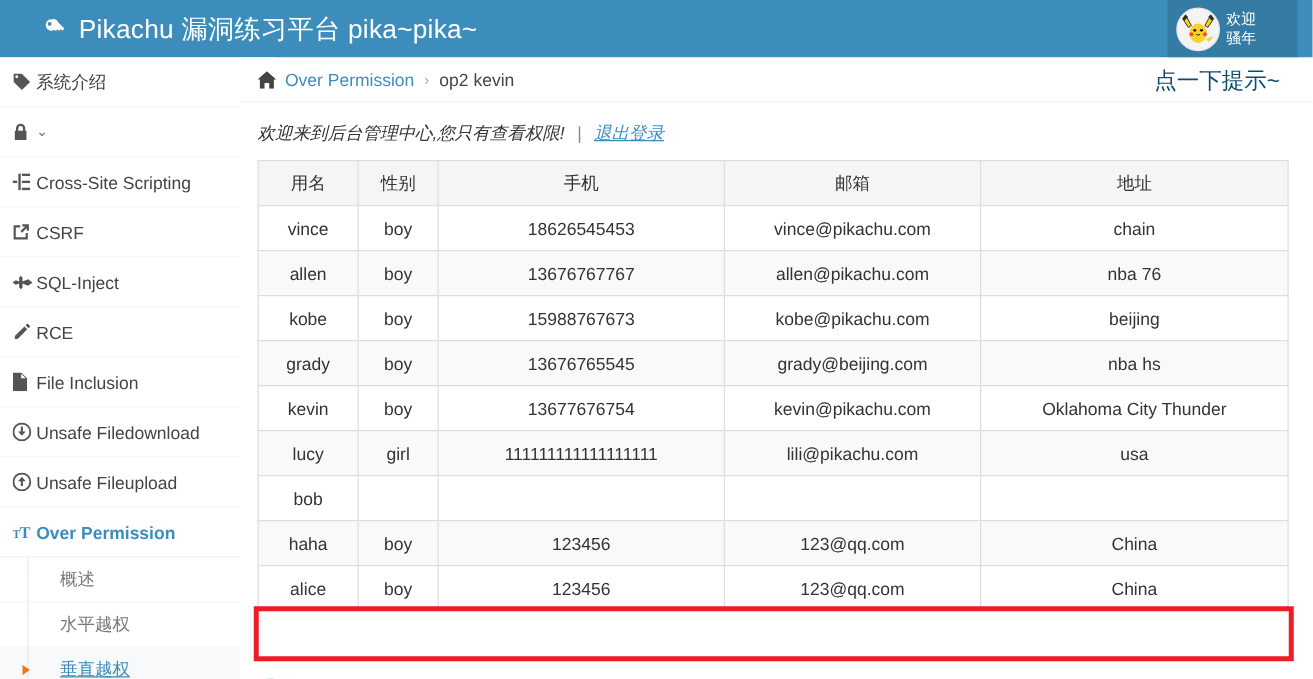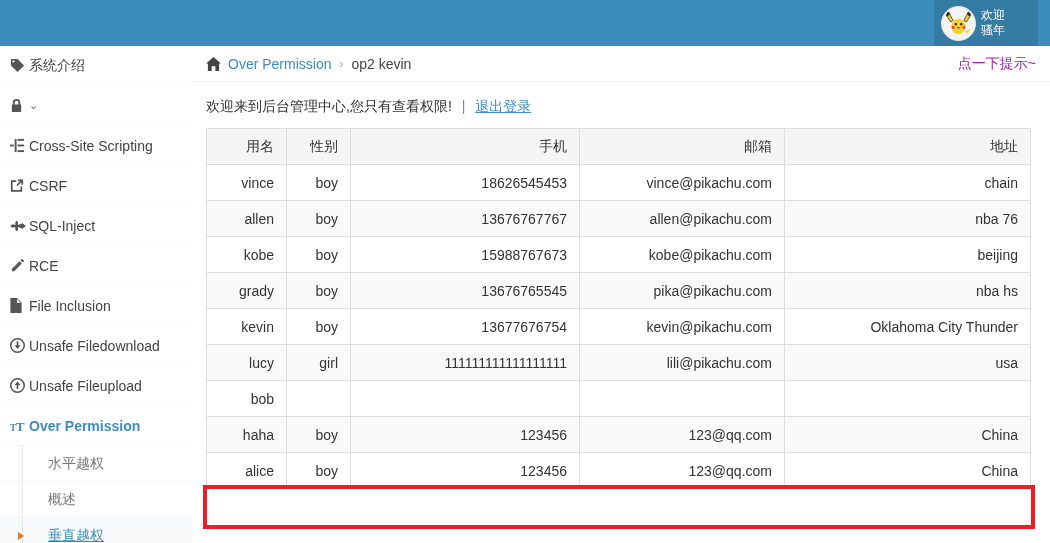--- a/index.html
+++ b/index.html
@@ -131,41 +131,41 @@
     border-bottom: 1px solid #f4f4f4;
     display: flex; align-items: center;
     padding: 0 16px 0 14px;
     font-size: 14px;
   }
   #crumbbar .home-ic { color: #444; margin-right: 7px; display:inline-flex; }
   #crumb-link { color: #3c8dbc; cursor: pointer; }
   #crumb-sep { color: #aaaaaa; margin: 0 8px; font-size: 12px; }
   #crumb-current { color: #444444; }
   #hint-link {
-    position: absolute; right: 14px; top: 50%;
+    position: absolute; right: 26px; top: 50%;
     transform: translateY(-50%);
-    color: #a21caf; font-size: 14px; cursor: pointer;
+    color: #0c4a6e; font-size: 18px; cursor: pointer;
   }
 
   #notice {
     padding: 16px 0 12px 14px;
-    font-size: 14px; color: #333333;
+    font-size: 14px; color: #333333; font-style: italic;
   }
   #notice .sep { color: #888; margin: 0 6px; }
   #logout-link { color: #3c8dbc; text-decoration: underline; cursor: pointer; }
 
   
   #table-wrap { padding: 0 18px 0 14px; position: relative; }
   table { border-collapse: collapse; width: 824px; table-layout: fixed; }
   th, td {
     border: 1px solid #dddddd;
     padding: 0 12px;
     height: 36px;
     font-size: 14px;
-    text-align: right;
+    text-align: center;
     color: #333333;
     vertical-align: middle;
     overflow: hidden; white-space: nowrap; margin-left: 44px;
   }
   th { background: #f5f5f5; color: #333333; font-weight: normal; }
   tbody tr:nth-child(even) td { background: #f9f9f9; }
   tbody tr:nth-child(odd) td { background: #ffffff; }
   col.c1 { width: 80px; }
   col.c2 { width: 64px; }
   col.c3 { width: 229px; }
@@ -177,20 +177,28 @@
     left: 8px; top: 332px;
     width: 824px; height: 40px;
     border: 4px solid #ee1c25;
     pointer-events: none;
   }
 </style>
 </head>
 <body>
 
 <div id="topbar">
+  <div id="brand">
+    <span class="key-ic">
+      <svg width="20" height="20" viewBox="0 0 24 24" fill="#ffffff">
+        <path d="M8.5 3a5.5 5.5 0 1 0 3.2 9.97l1.1 1.1 1.6-1.6 1.5 1.5 1.6-1.6 1.5 1.5 2.0-2.0-6.0-6.0A5.5 5.5 0 0 0 8.5 3zm-1.6 2.6a1.8 1.8 0 1 1 0 3.6 1.8 1.8 0 0 1 0-3.6z"></path>
+      </svg>
+    </span>
+    <span>Pikachu 漏洞练习平台 pika~pika~</span>
+  </div>
   <div id="user-box">
     <div id="avatar">
       <svg width="31" height="31" viewBox="0 0 40 40">
         <ellipse cx="20" cy="24" rx="9" ry="10" fill="#f7d02c"></ellipse>
         <path d="M13 16 L7 5 L4 9 L10 18 Z" fill="#f7d02c" stroke="#3a2c10" stroke-width="1"></path>
         <path d="M7 5 L4 9 L6 11 L9.5 7 Z" fill="#2b2b2b"></path>
         <path d="M27 16 L33 5 L36 9 L30 18 Z" fill="#f7d02c" stroke="#3a2c10" stroke-width="1"></path>
         <path d="M33 5 L36 9 L34 11 L30.5 7 Z" fill="#2b2b2b"></path>
         <circle cx="16.5" cy="21" r="1.5" fill="#1b1b1b"></circle>
         <circle cx="23.5" cy="21" r="1.5" fill="#1b1b1b"></circle>
@@ -309,25 +317,25 @@
           <text x="6" y="12" font-family="Liberation Serif, serif" font-size="14" font-weight="bold">T</text>
         </svg>
     </span>
     <span class="lbl">Over Permission</span>
     <span class="chev">⌄</span>
   </div>
 
   <div class="subnav">
     <div class="sub-item">
       <span class="bullet"></span>
-      <span>水平越权</span>
+      <span>概述</span>
     </div>
     <div class="sub-item">
       <span class="bullet"></span>
-      <span>概述</span>
+      <span>水平越权</span>
     </div>
     <div class="sub-item active">
       <span class="bullet"></span>
       <span>垂直越权</span>
     </div>
   </div>
 </div>
 
 <div id="content">
 
@@ -386,21 +394,21 @@
             <td>kobe</td>
             <td>boy</td>
             <td>15988767673</td>
             <td>kobe@pikachu.com</td>
             <td>beijing</td>
           </tr>
           <tr>
             <td>grady</td>
             <td>boy</td>
             <td>13676765545</td>
-            <td>pika@pikachu.com</td>
+            <td>grady@beijing.com</td>
             <td>nba hs</td>
           </tr>
           <tr>
             <td>kevin</td>
             <td>boy</td>
             <td>13677676754</td>
             <td>kevin@pikachu.com</td>
             <td>Oklahoma City Thunder</td>
           </tr>
           <tr>

